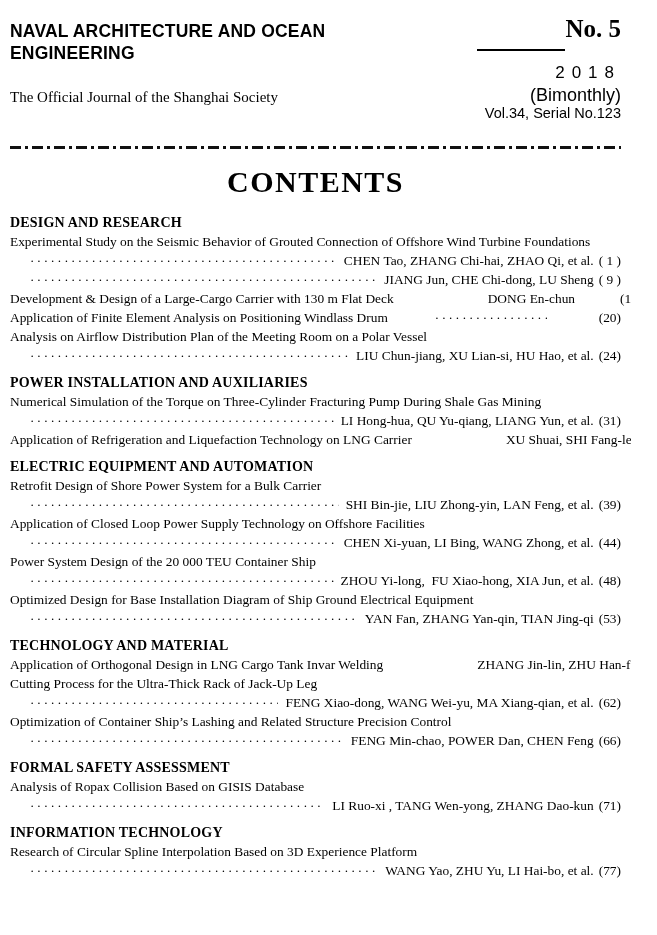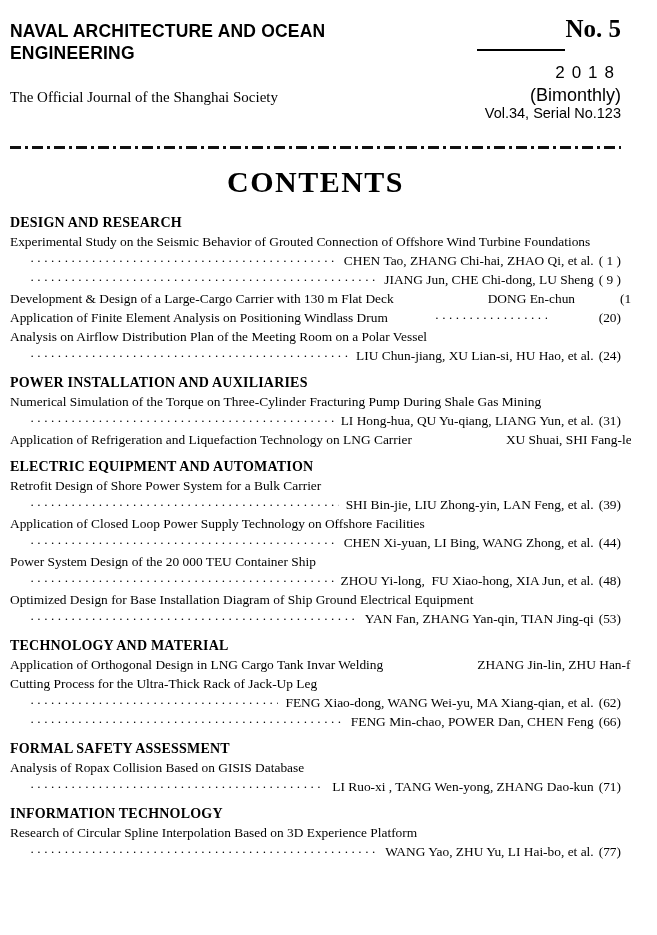--- a/index.html
+++ b/index.html
@@ -176,20 +176,21 @@
         </div>
         <div class="entry">
           <div class="entry-title">Cutting Process for the Ultra-Thick Rack of Jack-Up Leg</div>
           <div class="author-line">
             <span class="leader">····································································································································································································································································</span>
             <span class="authors">FENG Xiao-dong, WANG Wei-yu, MA Xiang-qian, et al.</span>
             <span class="page-no">(62)</span>
           </div>
         </div>
         <div class="entry">
+          <div class="entry-title">Optimization of Container Ship’s Lashing and Related Structure Precision Control</div>
           <div class="author-line">
             <span class="leader">····································································································································································································································································</span>
             <span class="authors">FENG Min-chao, POWER Dan, CHEN Feng</span>
             <span class="page-no">(66)</span>
           </div>
         </div>
       </div>
       <div class="section">
         <div class="section-heading">FORMAL SAFETY ASSESSMENT</div>
         <div class="entry">

